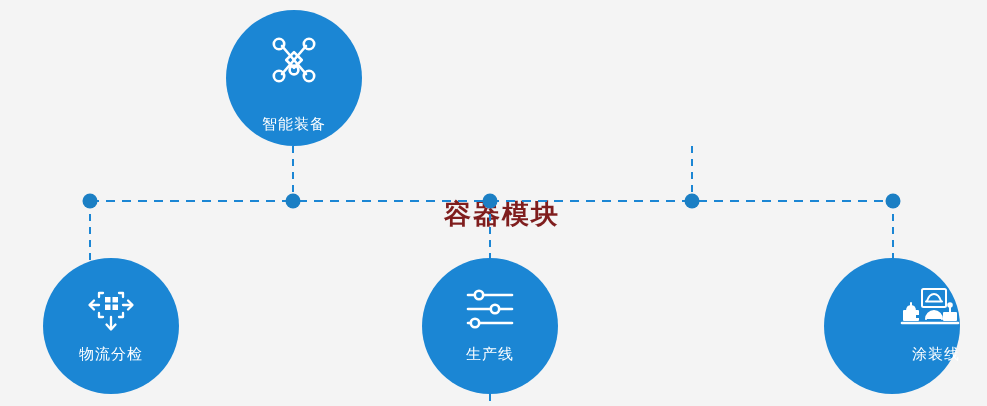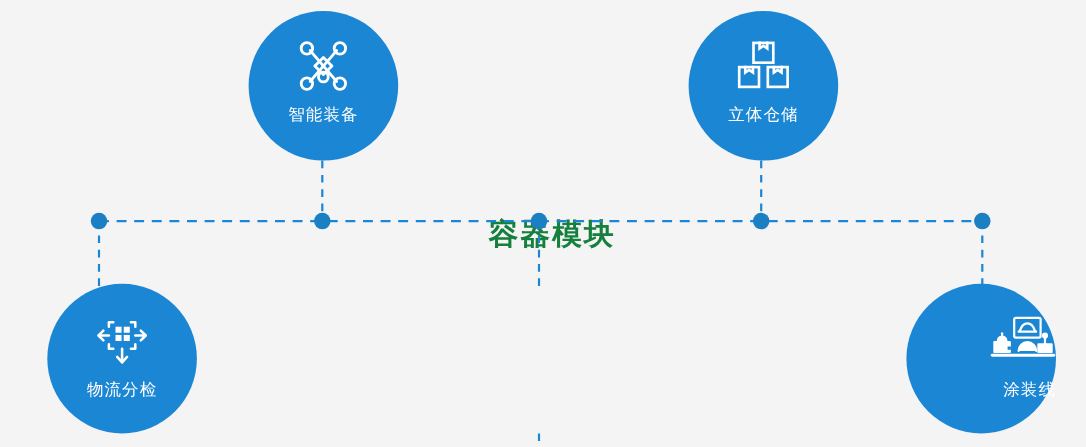--- a/index.html
+++ b/index.html
@@ -21,21 +21,21 @@
   }
   .watermark {
     position: absolute;
     left: 432px;
     top: 198px;
     width: 140px;
     text-align: center;
     font-size: 27px;
     font-weight: 700;
     letter-spacing: 2px;
-    color: #15803d;
+    color: #7f1d1d;
     user-select: none;
     line-height: 32px;
     z-index: 1;
   }
   svg.connectors {
     position: absolute;
     left: 0;
     top: 0;
     width: 987px;
     height: 406px;
@@ -63,20 +63,21 @@
     letter-spacing: 1px;
     text-align: center;
     line-height: 20px;
     white-space: nowrap;
   }
   
   .node.top {
     width: 136px;
     height: 136px;
     padding-top: 22px;
+    gap: 20px;
   }
   .node.top .icon-wrap { height: 56px; }
   .node.top .node-label { margin-top: 6px; }
   
   .node.bottom {
     width: 136px;
     height: 136px;
     padding-top: 26px;
   }
   .node.bottom .icon-wrap { height: 52px; }
@@ -124,33 +125,20 @@
         <circle cx="41" cy="10" r="5.2"></circle>
         <circle cx="11" cy="42" r="5.2"></circle>
         <circle cx="41" cy="42" r="5.2"></circle>
         <rect x="20.5" y="20.5" width="11" height="11" transform="rotate(45 26 26)"></rect>
         <circle cx="26" cy="36" r="4.4"></circle>
       </svg>
     </div>
     <div class="node-label">智能装备</div>
   </div>
 
-  <div class="node top" id="node-stereo-warehouse">
-    <div class="icon-wrap">
-      <svg width="50" height="50" viewBox="0 0 50 50" fill="none" stroke="#ffffff" stroke-width="2.4" stroke-linecap="square" stroke-linejoin="miter">
-        <rect x="16" y="4" width="18" height="18"></rect>
-        <path d="M21.5 4 v5 l3.5 -2.4 l3.5 2.4 v-5"></path>
-        <rect x="3" y="26" width="18" height="18"></rect>
-        <path d="M8.5 26 v5 l3.5 -2.4 l3.5 2.4 v-5"></path>
-        <rect x="29" y="26" width="18" height="18"></rect>
-        <path d="M34.5 26 v5 l3.5 -2.4 l3.5 2.4 v-5"></path>
-      </svg>
-    </div>
-    <div class="node-label">立体仓储</div>
-  </div>
 
   <div class="node bottom" id="node-logistics-sorting">
     <div class="icon-wrap">
       <svg width="52" height="50" viewBox="0 0 52 50" fill="none" stroke="#ffffff" stroke-width="2.3" stroke-linecap="round" stroke-linejoin="round">
         <path d="M18 8 h-4 v4"></path>
         <path d="M34 8 h4 v4"></path>
         <path d="M18 32 h-4 v-4"></path>
         <path d="M34 32 h4 v-4"></path>
         <rect x="20" y="12" width="5.5" height="5.5" fill="#ffffff" stroke="none"></rect>
         <rect x="27.5" y="12" width="5.5" height="5.5" fill="#ffffff" stroke="none"></rect>
@@ -160,20 +148,33 @@
         <path d="M9 15.5 L4.5 20 L9 24.5"></path>
         <path d="M38 20 h9"></path>
         <path d="M43 15.5 L47.5 20 L43 24.5"></path>
         <path d="M26 32 v12"></path>
         <path d="M21.5 39.5 L26 44.5 L30.5 39.5"></path>
       </svg>
     </div>
     <div class="node-label">物流分检</div>
   </div>
 
+  <div class="node bottom" id="node-production-line">
+    <div class="icon-wrap">
+      <svg width="52" height="44" viewBox="0 0 52 44" fill="none" stroke="#ffffff" stroke-width="2.6" stroke-linecap="round">
+        <line x1="4" y1="7" x2="48" y2="7"></line>
+        <circle cx="15" cy="7" r="4.2" fill="#1b86d4"></circle>
+        <line x1="4" y1="21" x2="48" y2="21"></line>
+        <circle cx="31" cy="21" r="4.2" fill="#1b86d4"></circle>
+        <line x1="4" y1="35" x2="48" y2="35"></line>
+        <circle cx="11" cy="35" r="4.2" fill="#1b86d4"></circle>
+      </svg>
+    </div>
+    <div class="node-label">生产线</div>
+  </div>
 
   <div class="node bottom" id="node-painting-line">
     <div class="icon-wrap">
       <svg width="60" height="46" viewBox="0 0 60 46" fill="none" stroke="#ffffff" stroke-width="2" stroke-linecap="round" stroke-linejoin="round">
 
         <rect x="22" y="2" width="24" height="18" rx="1.5"></rect>
         <path d="M27 14 c2 -6 5 -7 7 -7 c2 0 5 1 7 7"></path>
         <line x1="26" y1="14.5" x2="42" y2="14.5"></line>
 
         <path d="M26 32 a8 8 0 0 1 16 0" fill="#ffffff" stroke="#ffffff"></path>

